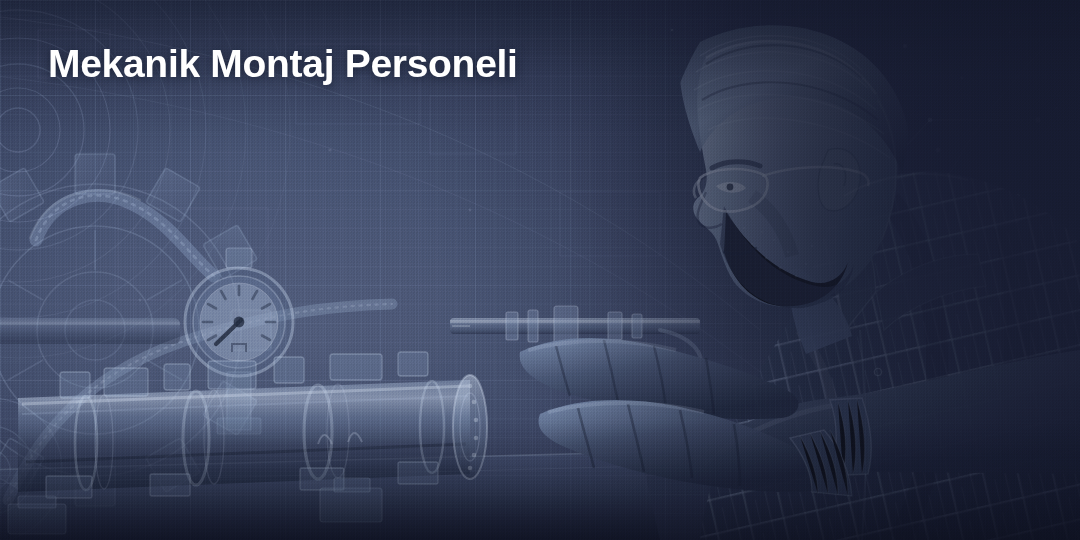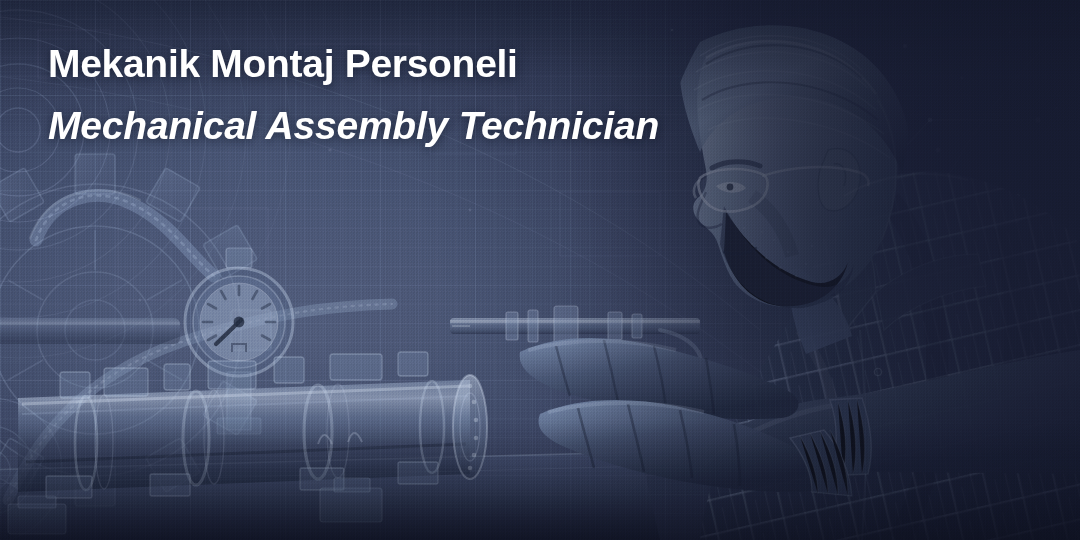--- a/index.html
+++ b/index.html
@@ -642,16 +642,15 @@
 
   <div class="layer" id="scanlines"></div>
   <div class="layer" id="hlines"></div>
   <div class="layer" id="right-darken"></div>
   <div class="layer" id="bottom-darken"></div>
   <div class="layer" id="top-vignette"></div>
   <div class="layer" id="noise"></div>
 
   <div id="title-block">
     <div id="title-line1">Mekanik Montaj Personeli</div>
-    <div id="title-line2">Mechanical Assembly Technician</div>
   </div>
 
 </div>
 
 </body></html>

